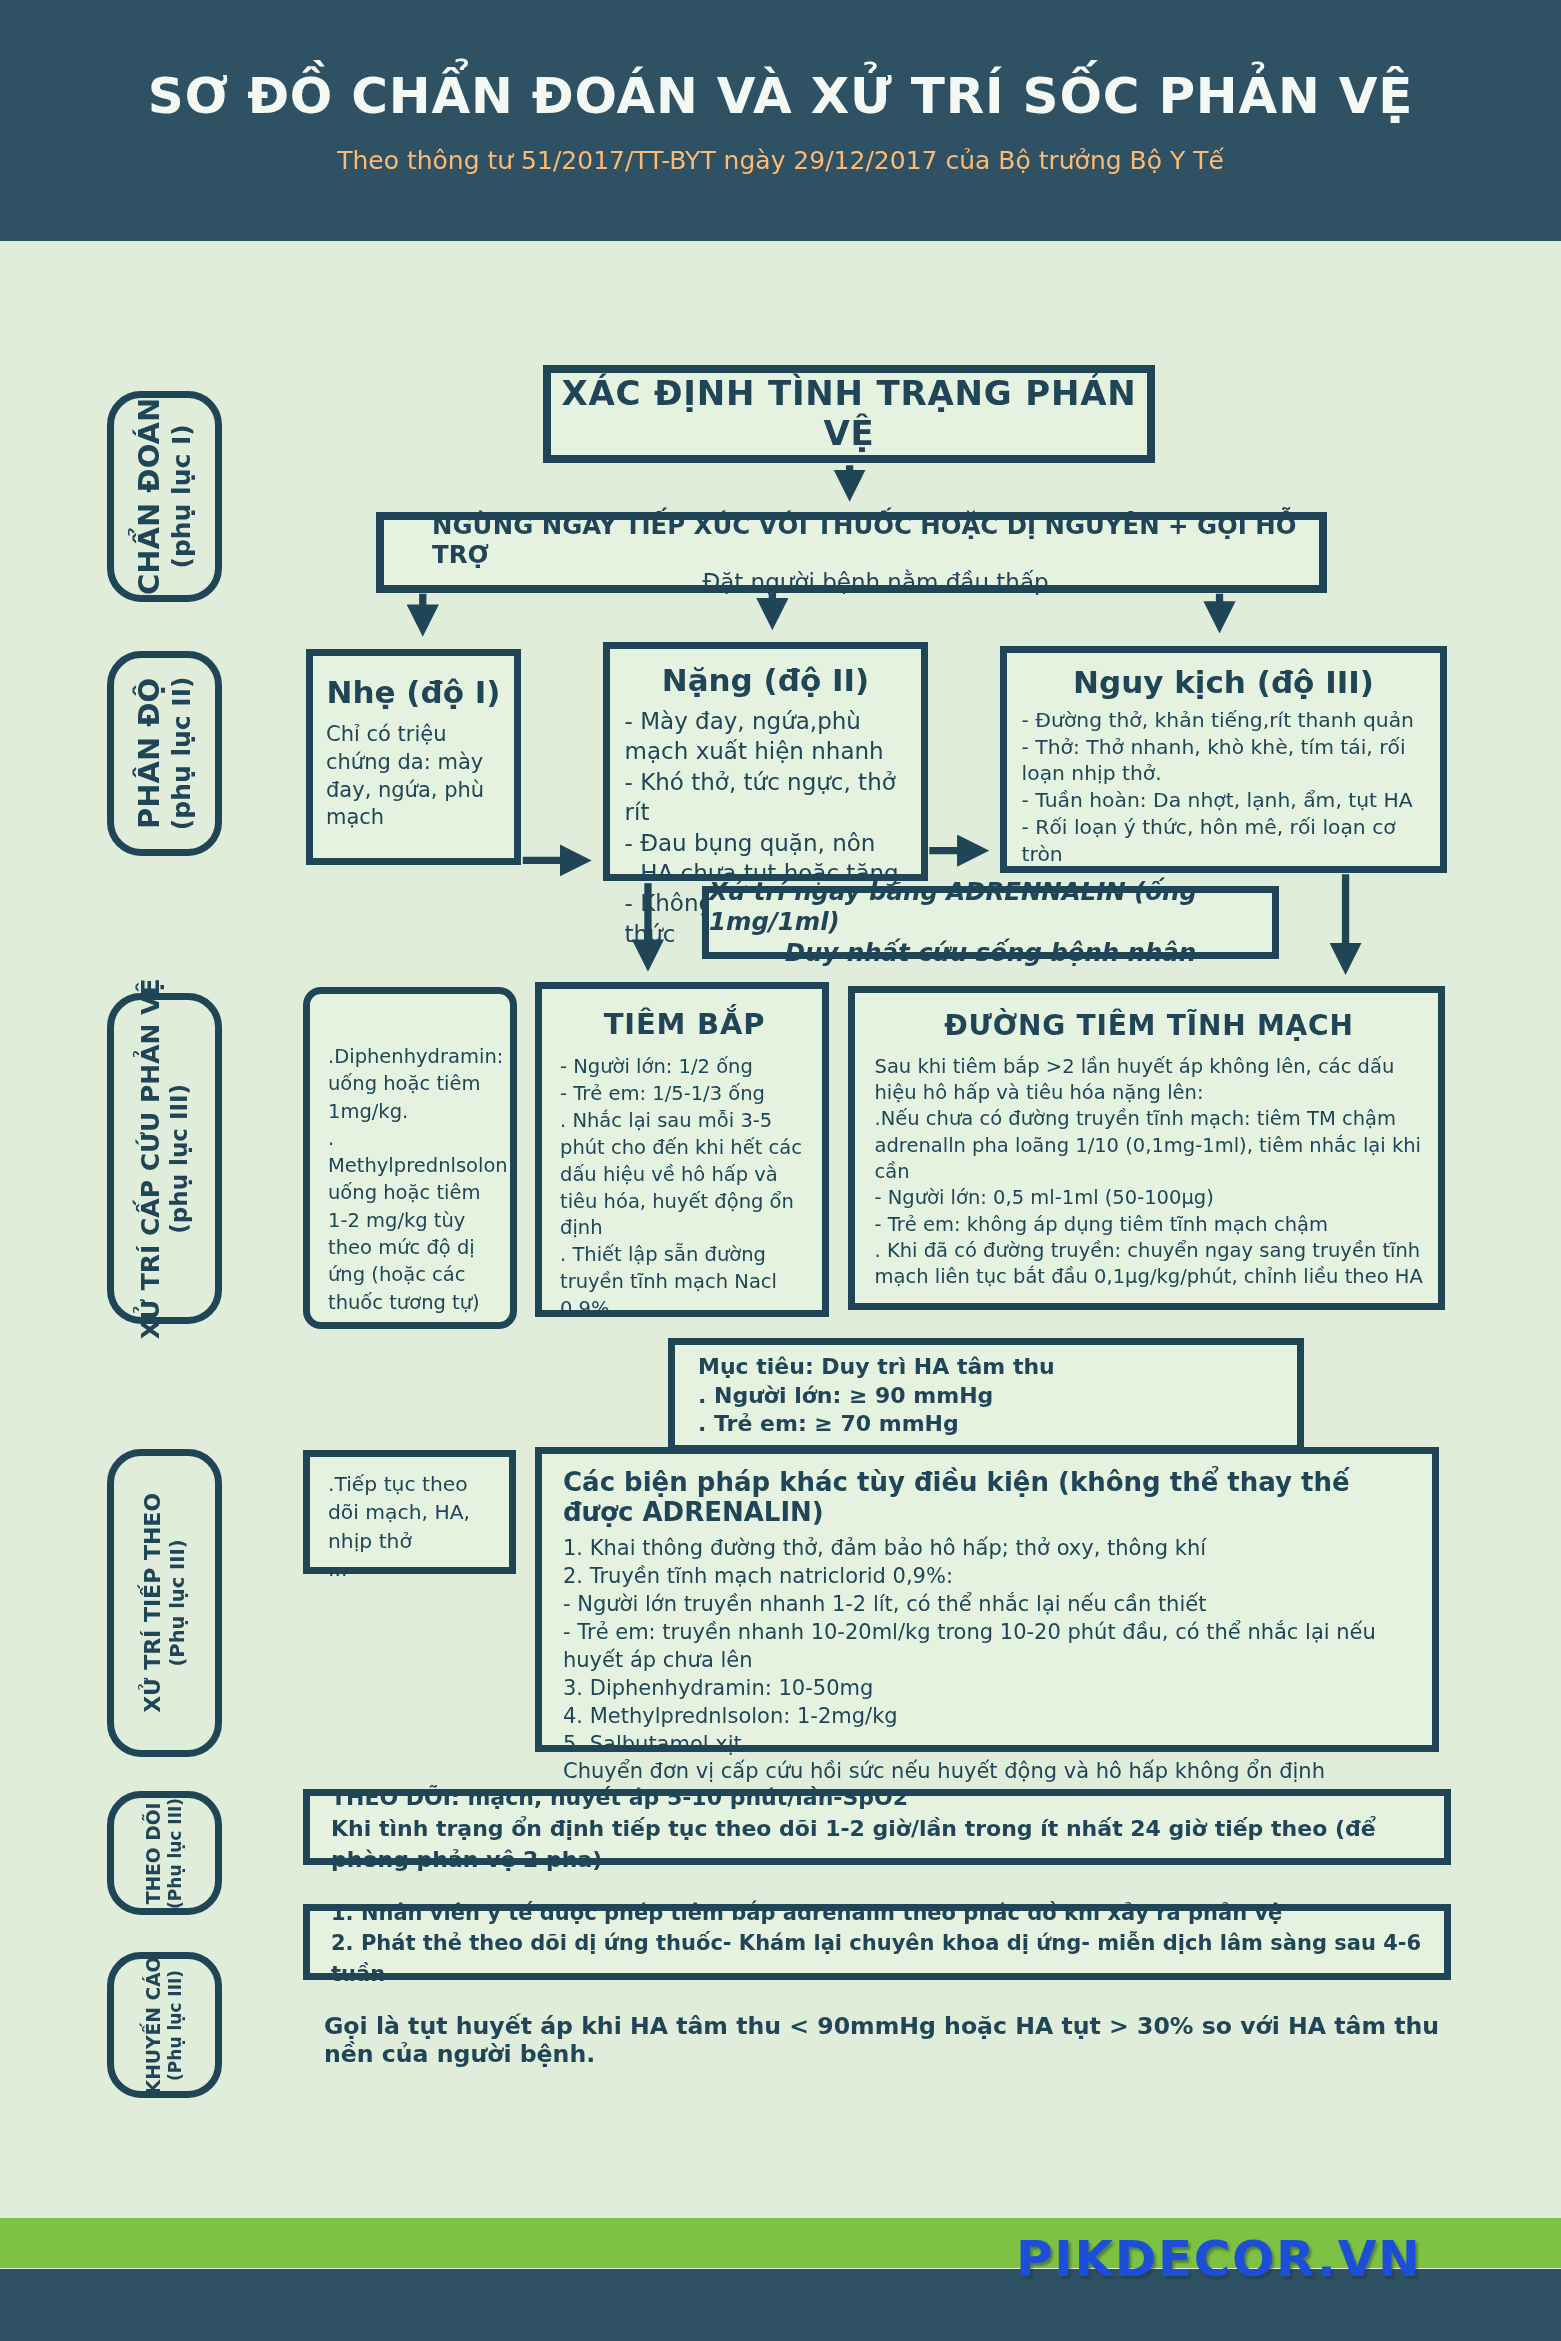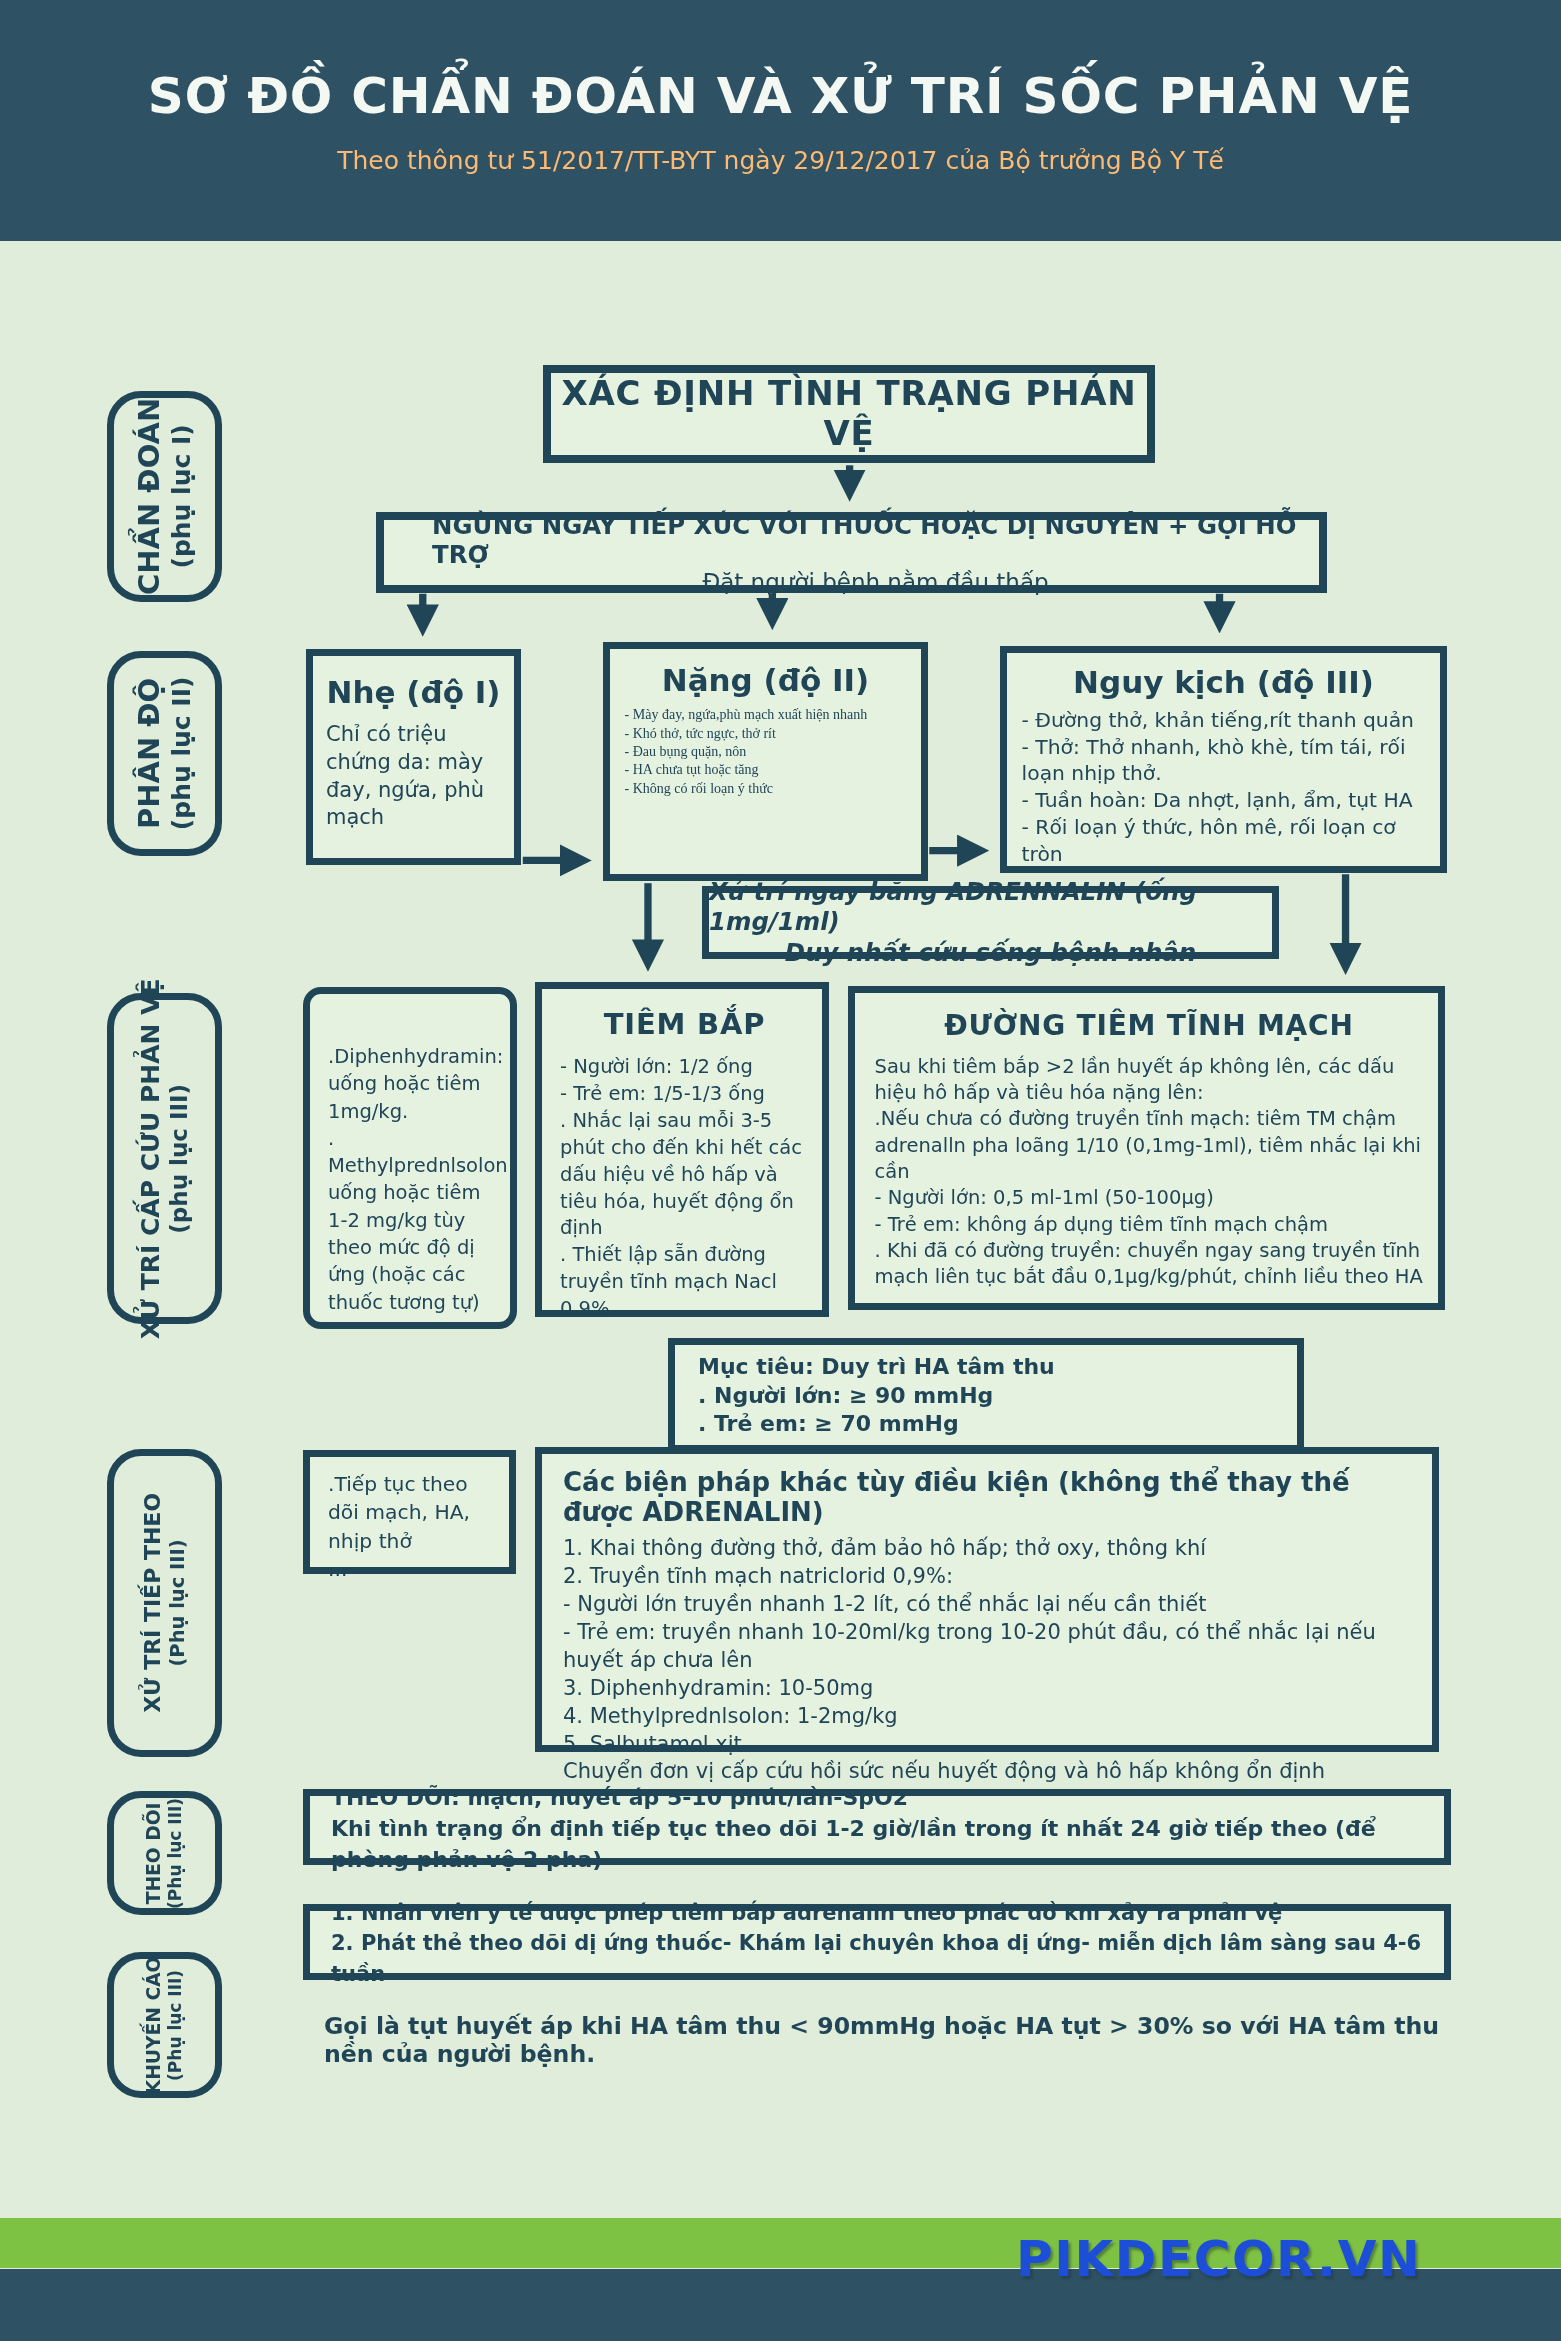--- a/index.html
+++ b/index.html
@@ -30,21 +30,21 @@
   #box-xacdinh .bt{font-size:34px;letter-spacing:0.8px;}
   #box-ngung{left:376px;top:512px;width:951px;height:81px;border-width:8.1px;
     display:flex;flex-direction:column;align-items:center;justify-content:center;padding-left:48px;}
   #box-ngung .l1{font-size:24.4px;font-weight:bold;}
   #box-ngung .l2{font-size:23px;font-weight:normal;}
   #box-nhe{left:306px;top:649px;width:215px;height:216px;padding:11.4px 13px;}
   #box-nhe .bt{font-size:31px;margin:6.5px 0 11.4px 0;}
   #box-nhe .ln{font-size:21px;}
   #box-nang{left:603px;top:642px;width:325px;height:239px;padding:8.1px 14.6px;}
   #box-nang .bt{font-size:31px;margin:4.9px 0 8.1px 0;}
-  #box-nang .ln{font-size:14px;font-family:Liberation Serif, serif;}
+  #box-nang .ln{font-size:23px;}
   #box-nguykich{left:1000px;top:646px;width:447px;height:227px;padding:6.5px 14.6px;}
   #box-nguykich .bt{font-size:31px;margin:4.9px 0 6.5px 0;}
   #box-nguykich .ln{font-size:20.3px;}
   #box-adrenalin{left:702px;top:886px;width:577px;height:73px;
     display:flex;flex-direction:column;align-items:center;justify-content:center;font-style:italic;}
   #box-adrenalin .ln{font-size:24.4px;font-weight:bold;line-height:1.25;}
   #box-khist{left:303px;top:987px;width:214px;height:342px;padding:49px 11.4px 8.1px 18px;border-radius:18px;}
   #box-khist .ln{font-size:19.5px;line-height:1.4;}
   #box-tiembap{left:535px;top:982px;width:294px;height:335px;padding:18px 13px 8.1px 18px;}
   #box-tiembap .bt{font-size:29px;letter-spacing:0.8px;margin-bottom:13px;}

